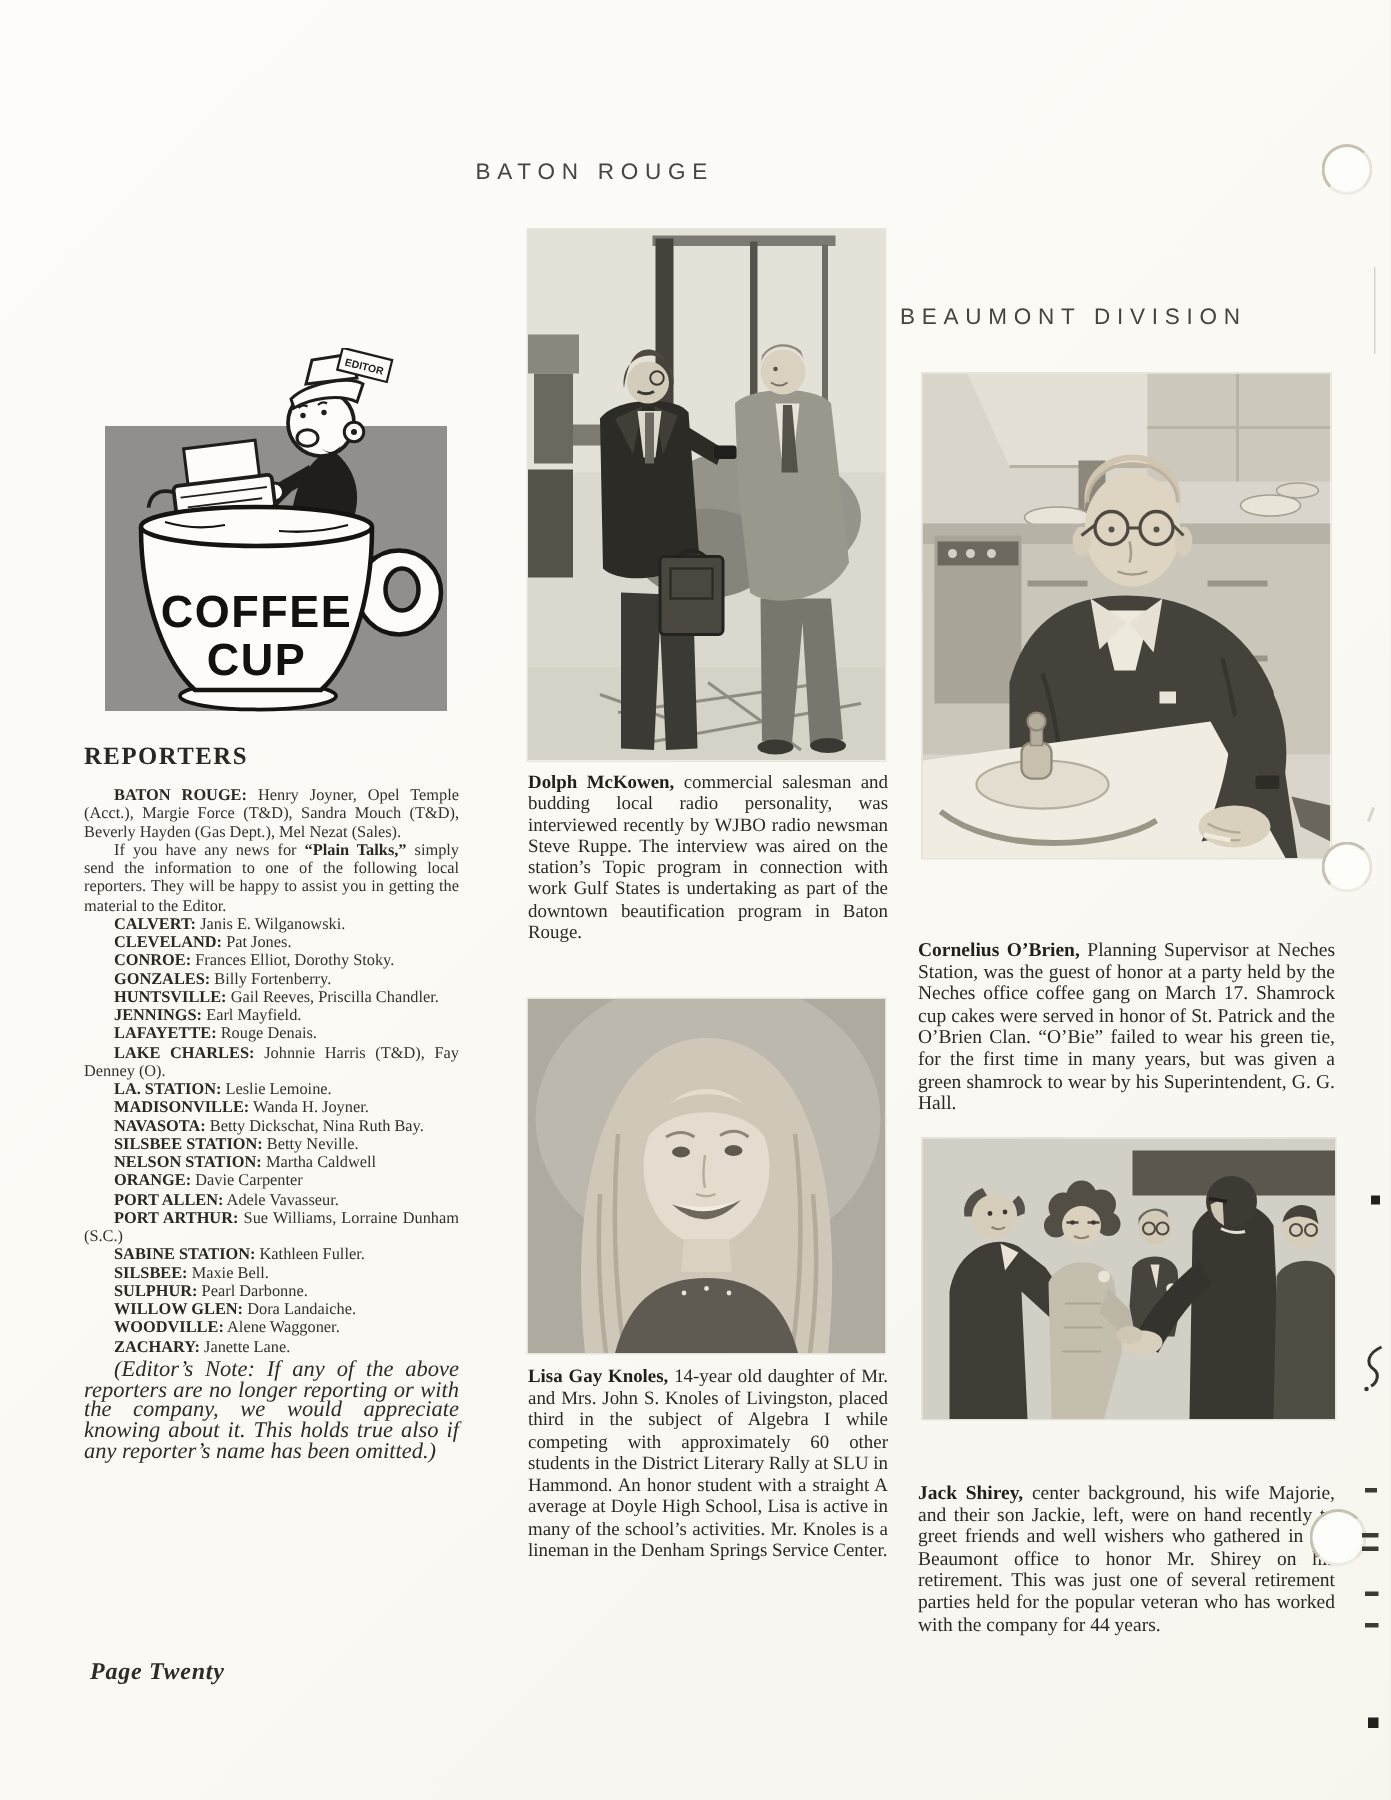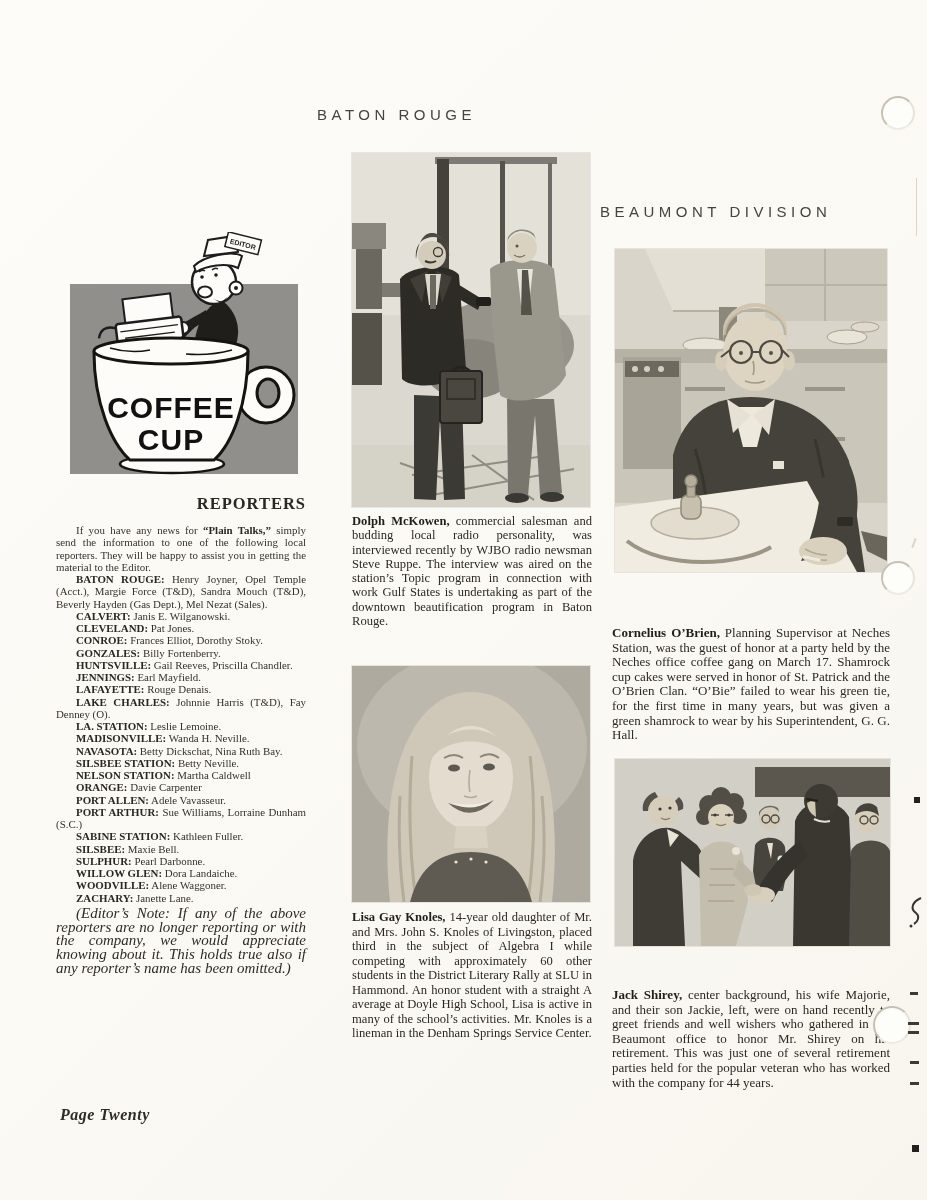--- a/index.html
+++ b/index.html
@@ -9,21 +9,21 @@
     background:linear-gradient(135deg,#fdfcf8 0%,#fbf9f4 55%,#f7f5ee 100%);
     font-family:"Liberation Serif", serif;color:#262420;
   }
   .region-hdr{
     position:absolute;font-family:"Liberation Sans",sans-serif;
     font-size:15px;letter-spacing:4.5px;color:#45443f;white-space:nowrap;
   }
   
   .reporters{position:absolute;left:56px;top:494px;width:250px;}
   .reporters h3{
-    margin:0 0 10px 0;text-align:right;font-size:16.5px;letter-spacing:1px;
+    margin:0 0 10px 0;text-align:left;font-size:16.5px;letter-spacing:1px;
     font-weight:bold;color:#2a2823;
   }
   .rep-body{font-size:10.9px;line-height:12.25px;text-align:justify;color:#33312b;}
   .rep-body p{margin:0;text-indent:20px;}
   .rep-body b{color:#2a2822;}
   .editors-note{
     font-style:italic;font-size:15px;line-height:13.8px;margin-top:3px;
     text-align:justify;color:#2e2c26;
   }
   .editors-note p{margin:0;text-indent:20px;}
@@ -100,32 +100,32 @@
         <path d="M44,116 q20,6 40,2 M120,122 q24,2 46,-4" stroke="#15140f" stroke-width="1.5" fill="none"></path>
         <text x="105" y="186" text-anchor="middle" font-family="Liberation Sans, sans-serif" font-weight="bold" font-size="30" letter-spacing="1" fill="#121110">COFFEE</text>
         <text x="105" y="218" text-anchor="middle" font-family="Liberation Sans, sans-serif" font-weight="bold" font-size="30" letter-spacing="1" fill="#121110">CUP</text>
       </g>
     </svg>
   </div>
 
   <div class="reporters">
     <h3>REPORTERS</h3>
     <div class="rep-body">
+      <p><b>BATON ROUGE:</b> <span>Henry Joyner, Opel Temple (Acct.), Margie Force (T&amp;D), Sandra Mouch (T&amp;D), Beverly Hayden (Gas Dept.), Mel Nezat (Sales).</span></p>
       <p><span>If you have any news for </span><b>“Plain Talks,”</b><span> simply send the information to one of the following local reporters. They will be happy to assist you in getting the material to the Editor.</span></p>
-      <p><b>BATON ROUGE:</b> <span>Henry Joyner, Opel Temple (Acct.), Margie Force (T&amp;D), Sandra Mouch (T&amp;D), Beverly Hayden (Gas Dept.), Mel Nezat (Sales).</span></p>
       <p><b>CALVERT:</b> <span>Janis E. Wilganowski.</span></p>
       <p><b>CLEVELAND:</b> <span>Pat Jones.</span></p>
       <p><b>CONROE:</b> <span>Frances Elliot, Dorothy Stoky.</span></p>
       <p><b>GONZALES:</b> <span>Billy Fortenberry.</span></p>
       <p><b>HUNTSVILLE:</b> <span>Gail Reeves, Priscilla Chandler.</span></p>
       <p><b>JENNINGS:</b> <span>Earl Mayfield.</span></p>
       <p><b>LAFAYETTE:</b> <span>Rouge Denais.</span></p>
       <p><b>LAKE CHARLES:</b> <span>Johnnie Harris (T&amp;D), Fay Denney (O).</span></p>
       <p><b>LA. STATION:</b> <span>Leslie Lemoine.</span></p>
-      <p><b>MADISONVILLE:</b> <span>Wanda H. Neville.</span></p>
+      <p><b>MADISONVILLE:</b> <span>Wanda H. Joyner.</span></p>
       <p><b>NAVASOTA:</b> <span>Betty Dickschat, Nina Ruth Bay.</span></p>
       <p><b>SILSBEE STATION:</b> <span>Betty Neville.</span></p>
       <p><b>NELSON STATION:</b> <span>Martha Caldwell</span></p>
       <p><b>ORANGE:</b> <span>Davie Carpenter</span></p>
       <p><b>PORT ALLEN:</b> <span>Adele Vavasseur.</span></p>
       <p><b>PORT ARTHUR:</b> <span>Sue Williams, Lorraine Dunham (S.C.)</span></p>
       <p><b>SABINE STATION:</b> <span>Kathleen Fuller.</span></p>
       <p><b>SILSBEE:</b> <span>Maxie Bell.</span></p>
       <p><b>SULPHUR:</b> <span>Pearl Darbonne.</span></p>
       <p><b>WILLOW GLEN:</b> <span>Dora Landaiche.</span></p>

